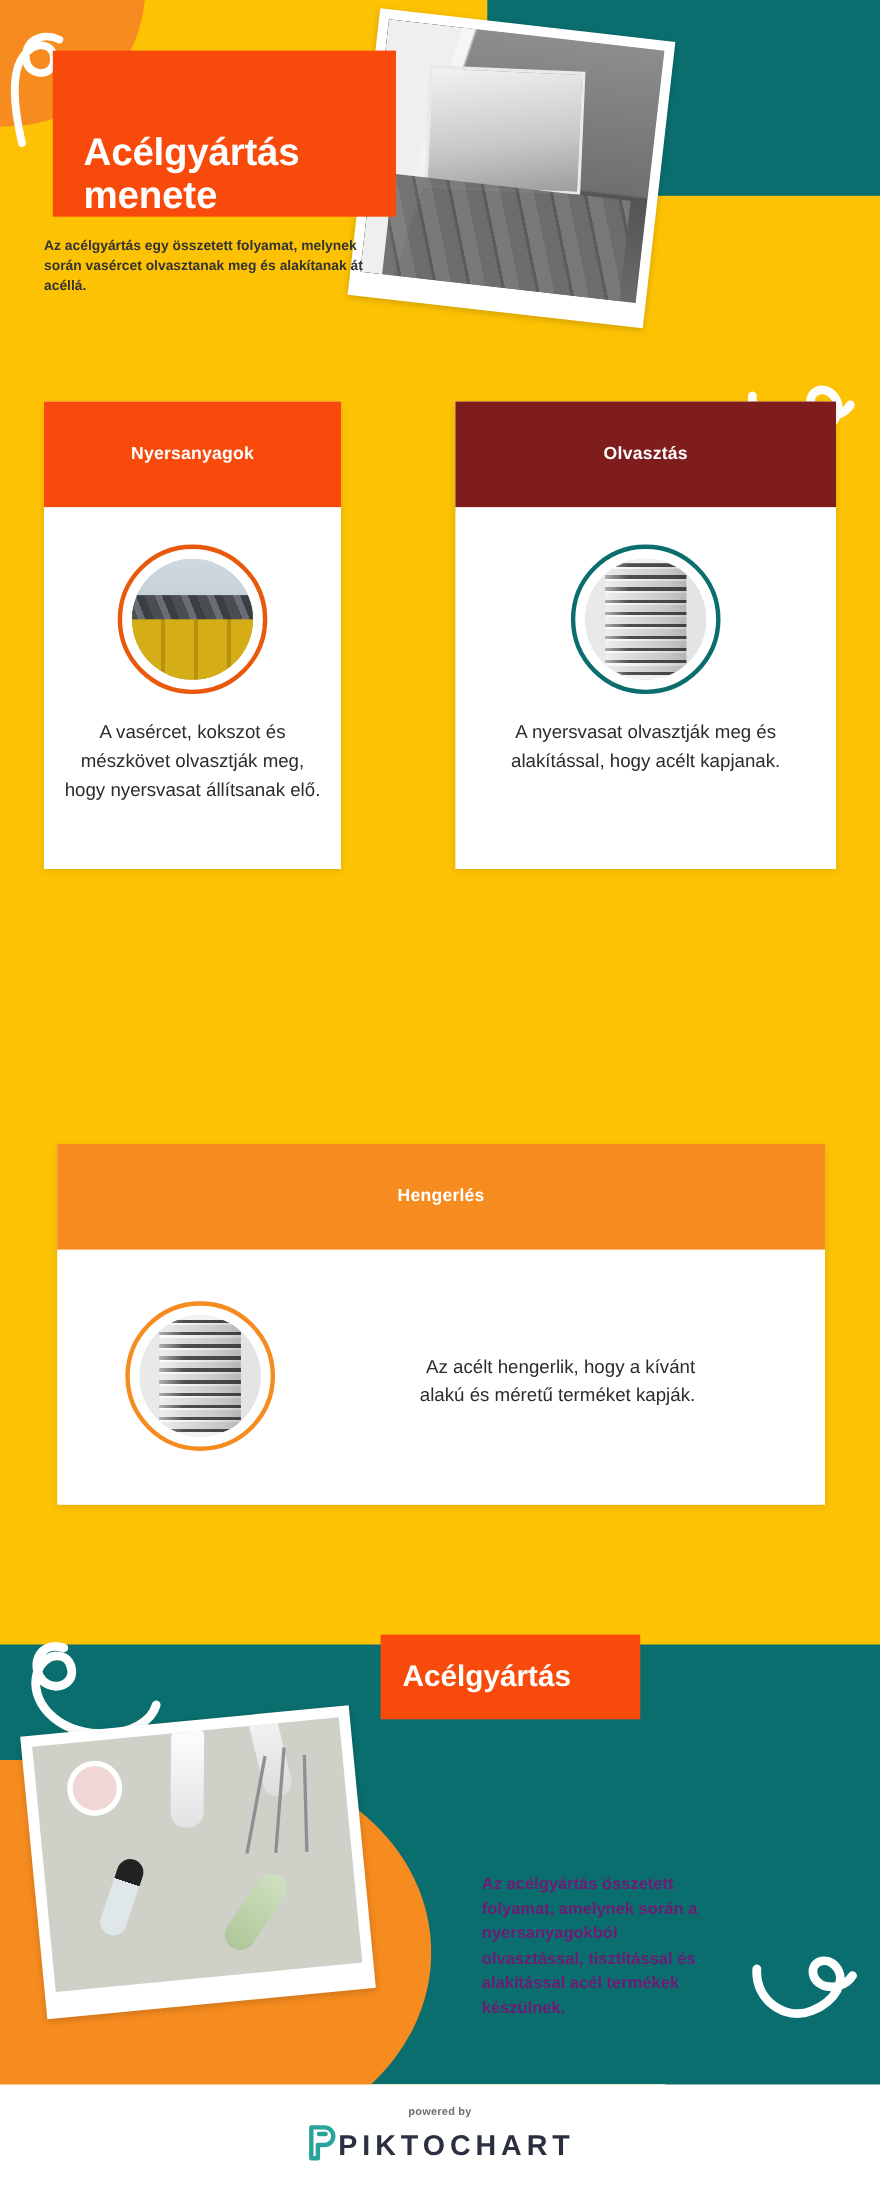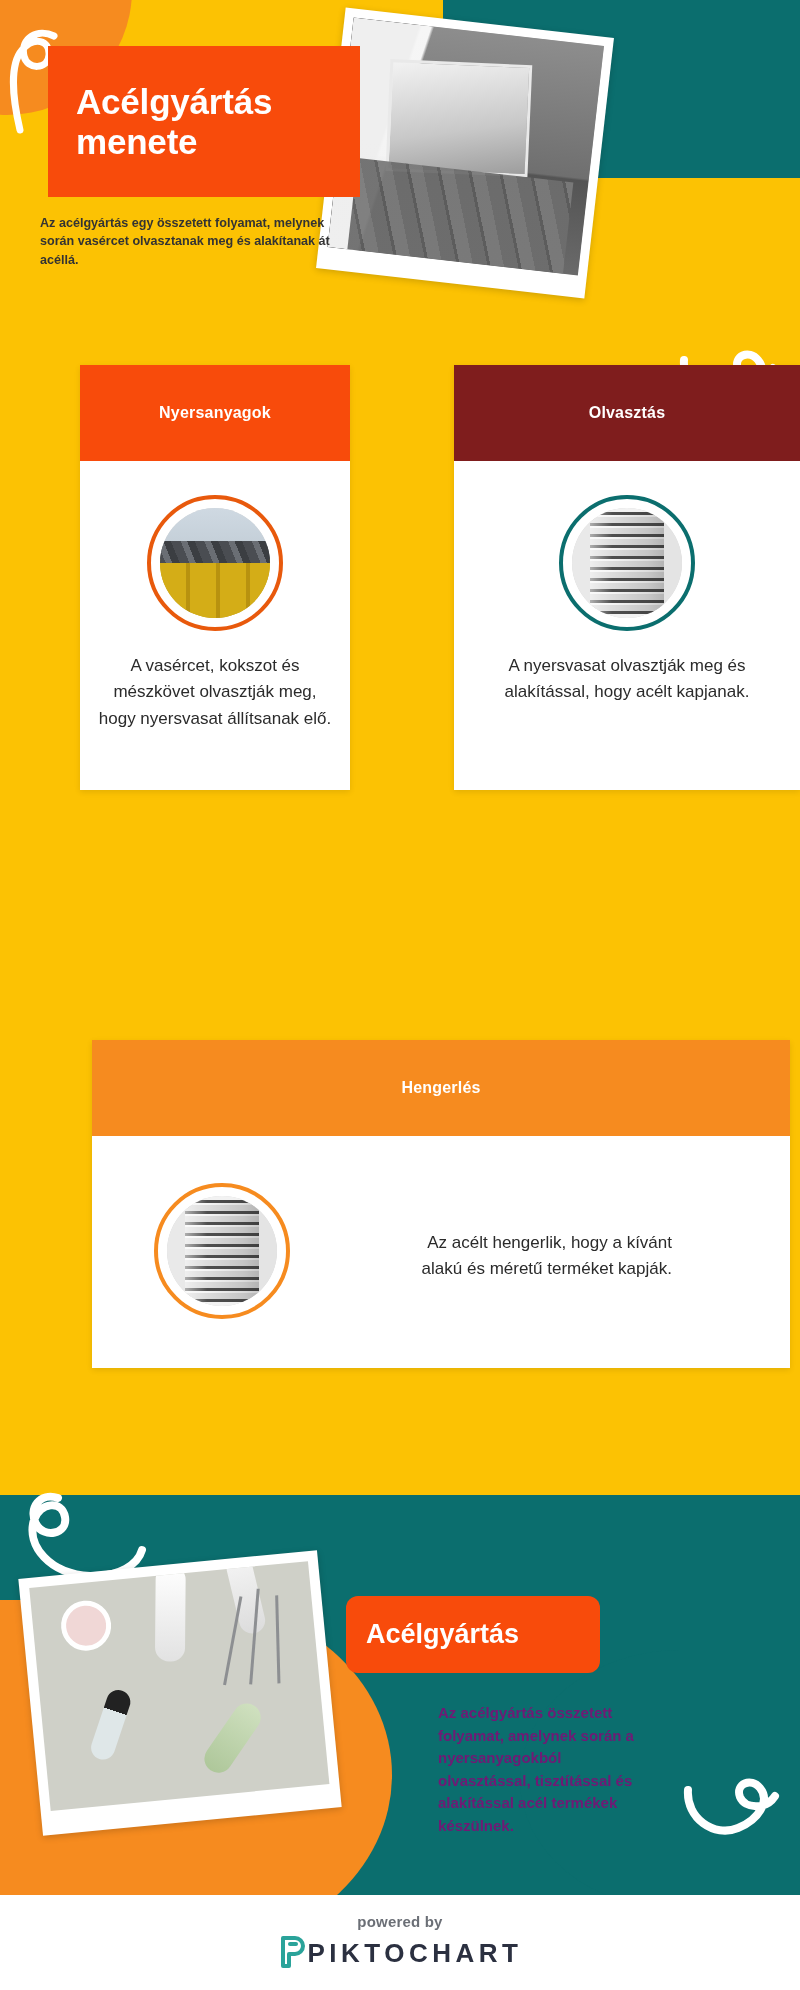--- a/index.html
+++ b/index.html
@@ -22,21 +22,21 @@
   .blob-orange-bl{position:absolute;left:-148px;top:1600px;width:540px;height:350px;border-radius:0 300px 300px 0 / 0 260px 260px 0;background:#F68B1F;}
   .blob-teal-br{position:absolute;right:-40px;top:1650px;width:320px;height:260px;border-radius:50% 0 0 50%;background:#0B6E6E;}
 
   
   .squiggle{position:absolute;}
   .squiggle svg{display:block;}
 
   
   .hero-title-box{
     position:absolute;left:48px;top:46px;width:312px;height:151px;
-    background:#F84B0B;display:flex;align-items:center;
+    background:#F84B0B;display:flex;align-items:flex-end;
   }
   .hero-title{
     color:#FFFFFF;font-size:35px;font-weight:700;line-height:1.12;
     padding:0 0 0 28px;letter-spacing:-0.2px;margin:0;
   }
   .hero-sub{
     position:absolute;left:40px;top:214px;width:300px;
     color:#333333;font-size:12.6px;line-height:1.45;font-weight:600;margin:0;
   }
 
@@ -67,21 +67,21 @@
     background:repeating-linear-gradient(72deg,#6d6d6d 0 14px,#5c5c5c 14px 17px,#7a7a7a 17px 30px);
     opacity:.95;
   }
   .px-cosmetics{
     width:100%;height:100%;background:#cfd0c8;position:relative;
   }
   .px-cosmetics .dot{position:absolute;border-radius:50%;}
   .px-cosmetics .tube{position:absolute;border-radius:14px;}
 
   
-  .card{position:absolute;background:#FFFFFF;box-shadow:0 2px 6px rgba(0,0,0,.10);margin-left:40px;}
+  .card{position:absolute;background:#FFFFFF;box-shadow:0 2px 6px rgba(0,0,0,.10);}
   .card-head{display:flex;align-items:center;justify-content:center;}
   .card-head-txt{color:#FFFFFF;font-size:16px;font-weight:700;letter-spacing:.2px;margin:0;}
   .card-body-txt{color:#2b2b2b;font-size:17px;line-height:1.55;text-align:center;margin:0;font-weight:500;}
 
   .circ{border-radius:50%;position:relative;box-sizing:border-box;background:#FFFFFF;}
   .circ .inner{position:absolute;inset:9px;border-radius:50%;overflow:hidden;background:#d5d5d5;}
 
   .px-scrap{
     width:100%;height:100%;
     background:linear-gradient(180deg,#cfd9e2 0%,#c4cfd8 34%,#5d6066 36%,#4b4e53 47%,#d8b21a 48%,#c9a415 100%);
@@ -103,35 +103,35 @@
   .px-tower::before{
     content:"";position:absolute;left:16%;top:4%;width:68%;height:92%;
     background:repeating-linear-gradient(180deg,#4e4e4e 0 3px,#f5f5f5 3px 5px,#dcdcdc 5px 11px);
   }
   .px-tower::after{
     content:"";position:absolute;left:16%;top:4%;width:68%;height:92%;
     background:linear-gradient(90deg,rgba(255,255,255,.55),rgba(255,255,255,0) 30%,rgba(0,0,0,.10) 78%,rgba(0,0,0,.18));
   }
 
   
-  .bottom-title-box{position:absolute;left:346px;top:1596px;width:254px;height:77px;background:#F84B0B;display:flex;align-items:center;border-radius:12px;}
+  .bottom-title-box{position:absolute;left:346px;top:1486px;width:236px;height:77px;background:#F84B0B;display:flex;align-items:center;}
   .bottom-title{color:#FFFFFF;font-size:27px;font-weight:700;margin:0;padding-left:20px;}
   .bottom-para{position:absolute;left:438px;top:1702px;width:220px;color:#701a75;font-size:15px;line-height:1.5;font-weight:600;margin:0;}
 
   .photo-bottom{
     position:absolute;left:30px;top:1564px;width:300px;height:258px;
     background:#FFFFFF;padding:10px 10px 24px 10px;box-sizing:border-box;
     transform:rotate(-5.5deg);box-shadow:0 2px 7px rgba(0,0,0,.18);
   }
   .photo-bottom .img{width:100%;height:100%;overflow:hidden;position:relative;}
 
   
   .footer{position:absolute;left:0;top:1895px;width:800px;height:95px;background:#FFFFFF;
           display:flex;flex-direction:column;align-items:center;justify-content:center;gap:5px;}
-  .powered{font-size:15px;color:#6b6f76;font-weight:700;letter-spacing:.2px;}
+  .powered{font-size:10px;color:#6b6f76;font-weight:700;letter-spacing:.2px;}
   .brandrow{display:flex;align-items:center;}
   .brandname{font-size:26px;font-weight:700;color:#2b3040;letter-spacing:4.5px;}
 </style>
 </head>
 <body>
 
 <div class="canvas">
 
   <div class="bg-yellow-top"></div>
   <div class="bg-teal-bottom"></div>

